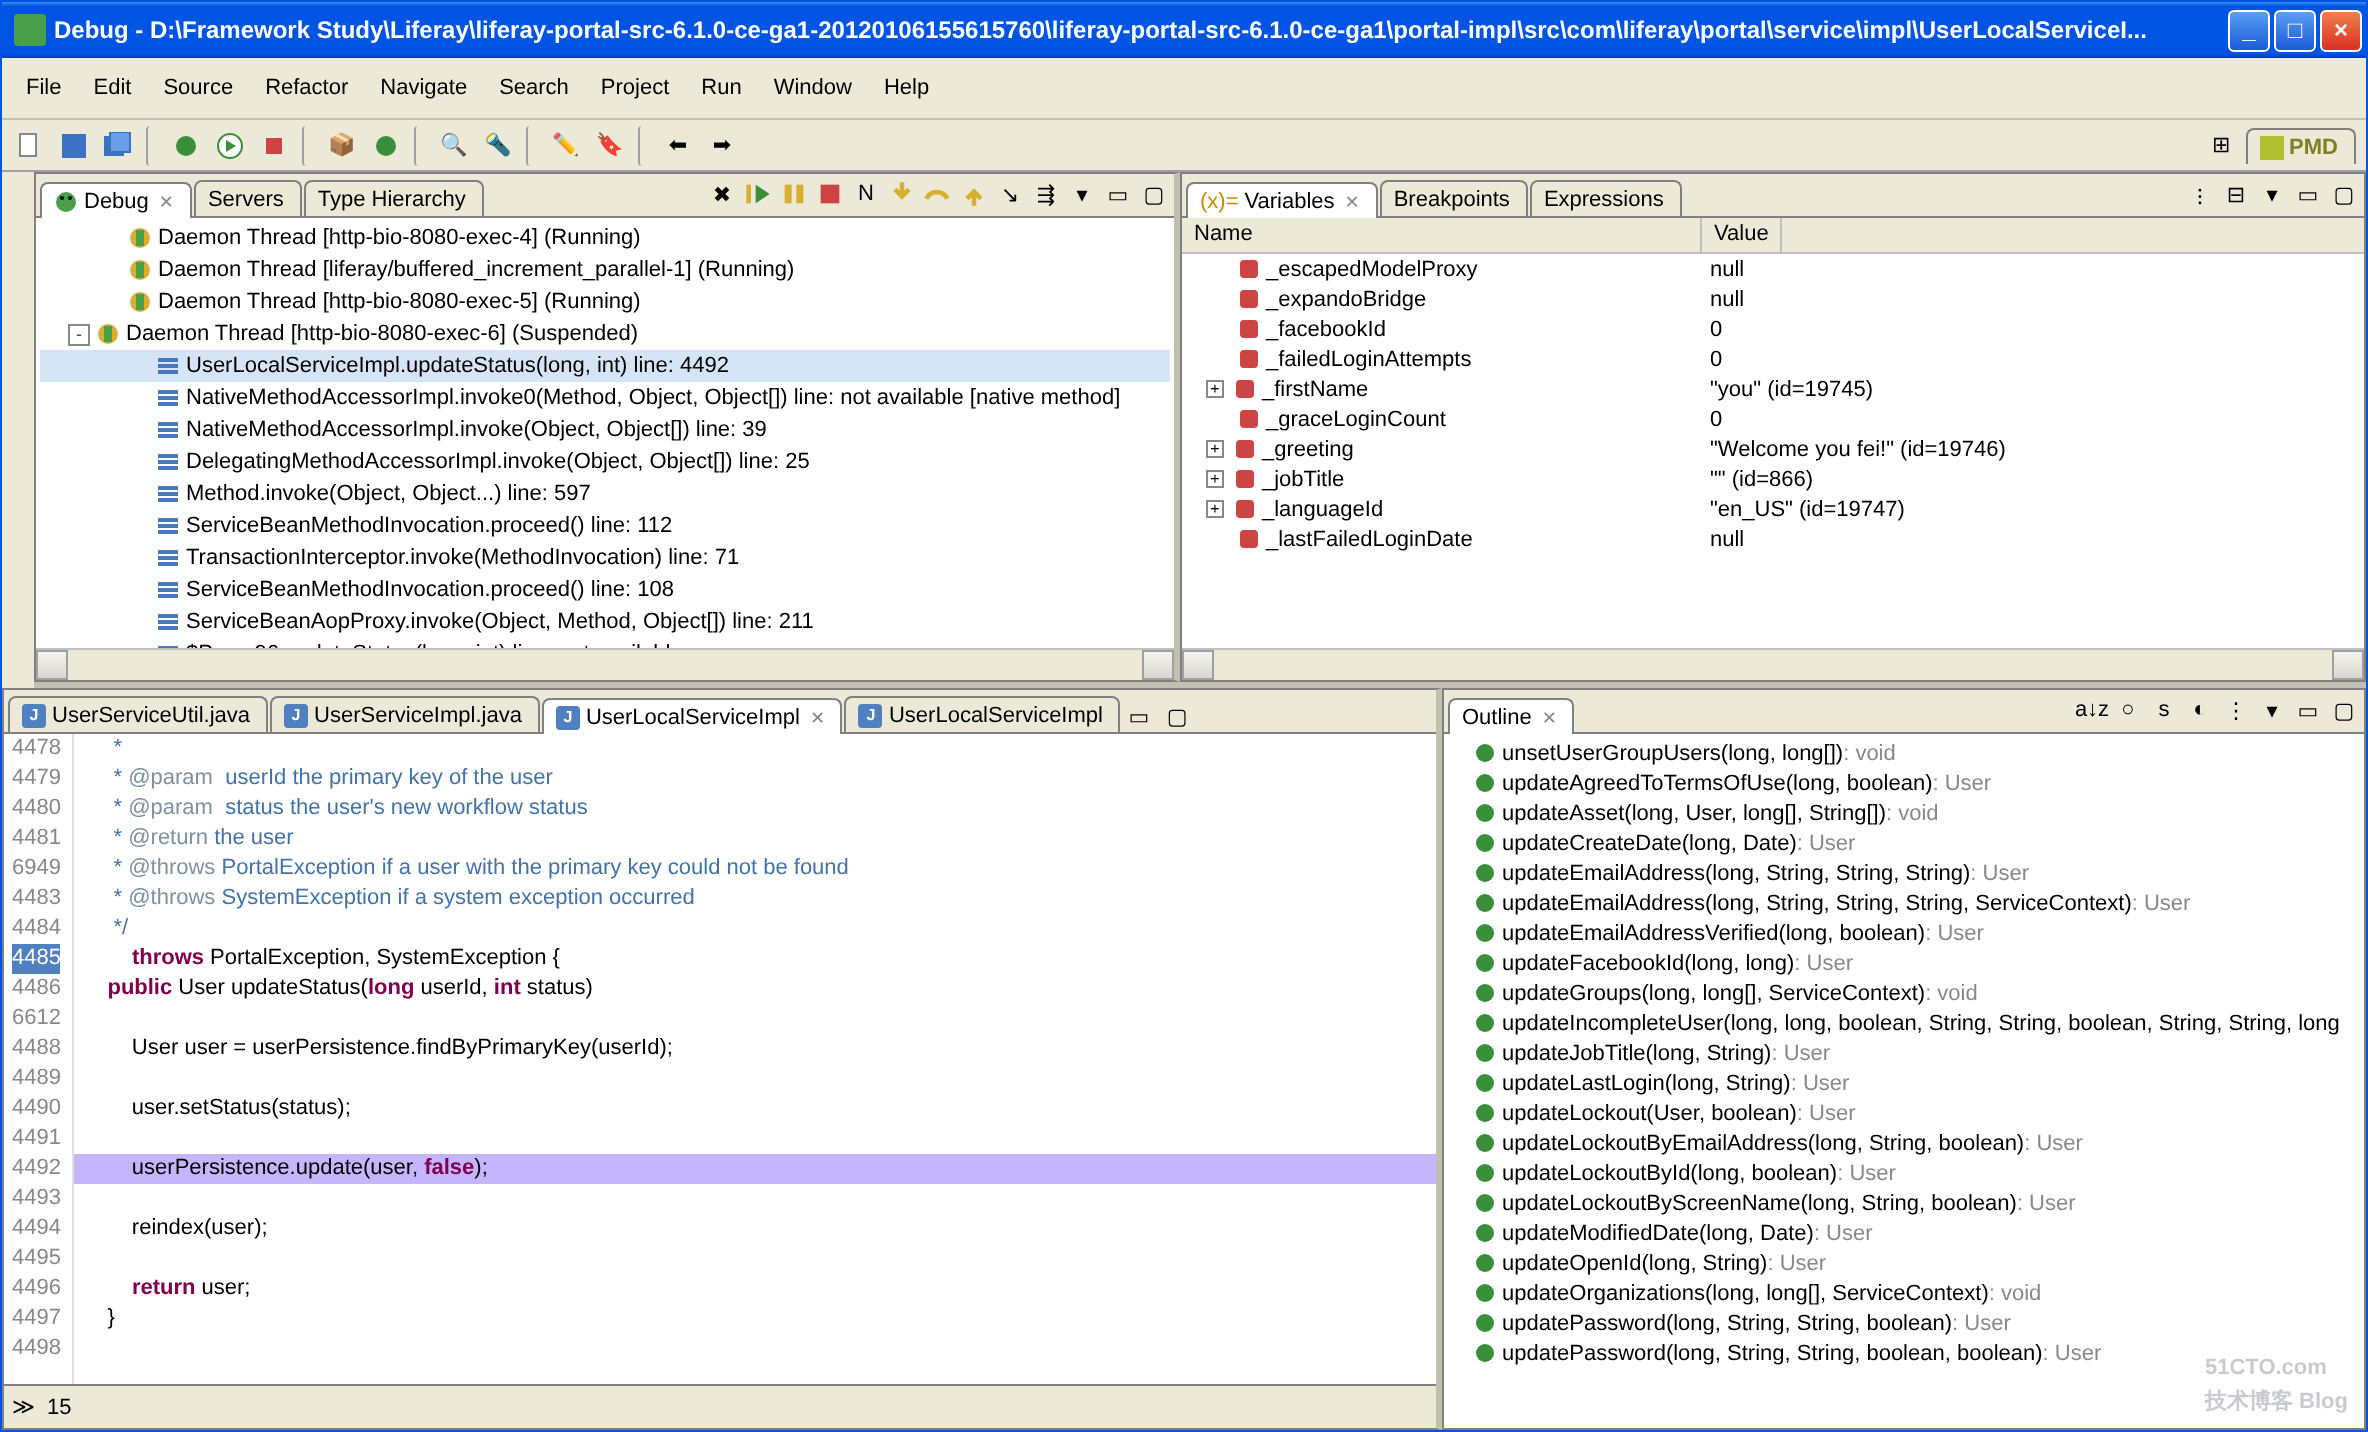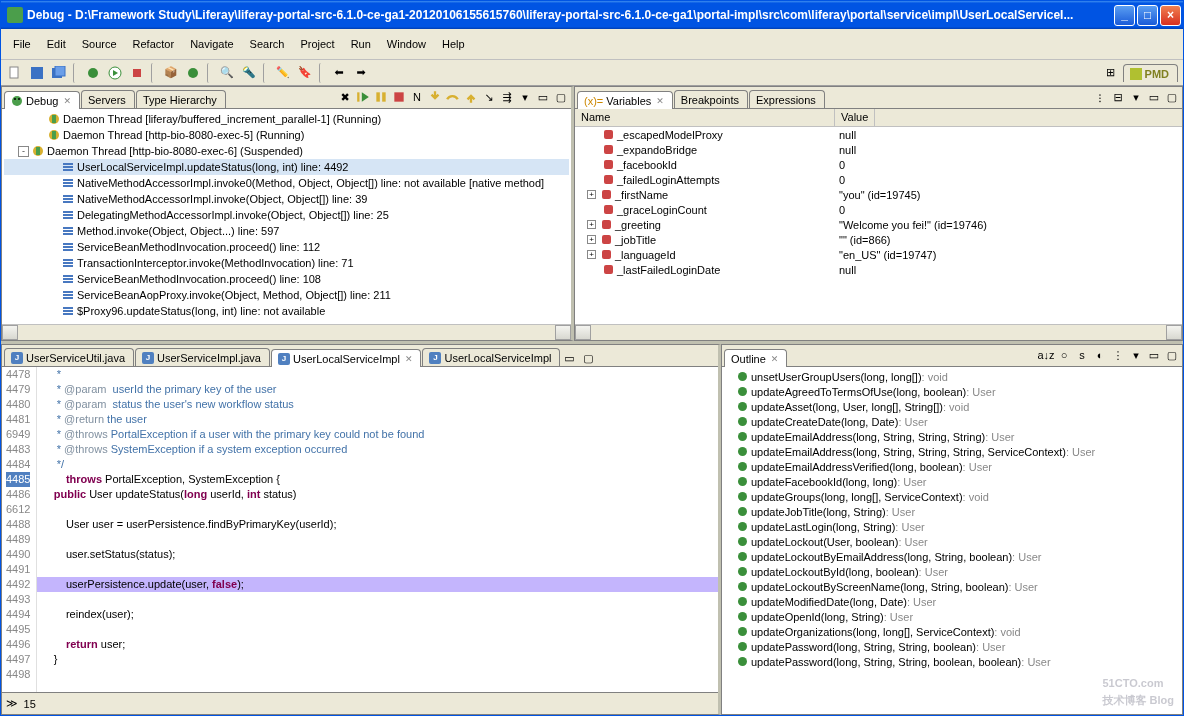--- a/index.html
+++ b/index.html
@@ -13,21 +13,21 @@
 .winbtn.min, .winbtn.max { background: linear-gradient(#5a9ef2,#1a5bd8); }
 .winbtn.close { background: linear-gradient(#f08050,#d83020); }
 .menubar { height: 31px; display: flex; align-items: center; padding: 0 4px; background: #ece9d8; border-bottom: 1px solid #c0c0c0; }
 .menubar span { padding: 2px 8px; }
 .toolbar { height: 26px; display: flex; align-items: center; padding: 0 4px; border-bottom: 1px solid #a0a0a0; gap: 2px; }
 .tbtn { width: 20px; height: 20px; display: inline-flex; align-items: center; justify-content: center; border-radius: 2px; }
 .tbtn.sep { width: 6px; border-left: 1px solid #a0a0a0; margin: 0 2px; }
 .tbtn svg { width: 14px; height: 14px; }
 .middle { flex: 1; display: flex; flex-direction: column; min-height: 0; }
 .row { display: flex; min-height: 0; }
-.row.top { height: 258px; border-bottom: 3px solid #c0c0b0; }
+.row.top { height: 258px; border-bottom: 3px solid #c0c0b0; margin-left: 16px; }
 .row.bottom { flex: 1; }
 .pane { display: flex; flex-direction: column; border: 1px solid #808080; background: white; min-width: 0; min-height: 0; }
 .pane-l { width: 573px; border-right: 3px solid #c0c0b0; }
 .pane-r { flex: 1; }
 .tabbar { height: 22px; display: flex; align-items: flex-end; background: #ece9d8; border-bottom: 1px solid #808080; padding-left: 2px; position: relative; }
 .tab { padding: 3px 8px 2px 6px; border: 1px solid #808080; border-bottom: none; background: #ece9d8; margin-right: 1px; border-radius: 4px 4px 0 0; display: flex; align-items: center; gap: 3px; font-size: 11px; }
 .tab.active { background: white; position: relative; top: 1px; }
 .tabicon { width: 12px; height: 12px; flex-shrink: 0; }
 .tabclose { font-size: 9px; color: #888; margin-left: 2px; }
 .tabbar .rtools { position: absolute; right: 2px; top: 2px; display: flex; gap: 2px; }
@@ -211,20 +211,29 @@
           </div>
         </div>
         <div class="tree" id="debug-tree">
             <div class="trow">
               <span class="ind" style="width:30px"></span>
               <span style="width:13px"></span>
               <svg class="ic" viewBox="0 0 14 14">
                 <circle cx="7" cy="7" r="5" fill="#d8b030"></circle>
                 <rect x="5" y="3" width="4" height="8" fill="#4b9e4b"></rect>
               </svg>
+              <span>Daemon Thread [http-bio-8080-exec-4] (Running)</span>
+            </div>
+            <div class="trow">
+              <span class="ind" style="width:30px"></span>
+              <span style="width:13px"></span>
+              <svg class="ic" viewBox="0 0 14 14">
+                <circle cx="7" cy="7" r="5" fill="#d8b030"></circle>
+                <rect x="5" y="3" width="4" height="8" fill="#4b9e4b"></rect>
+              </svg>
               <span>Daemon Thread [liferay/buffered_increment_parallel-1] (Running)</span>
             </div>
             <div class="trow">
               <span class="ind" style="width:30px"></span>
               <span style="width:13px"></span>
               <svg class="ic" viewBox="0 0 14 14">
                 <circle cx="7" cy="7" r="5" fill="#d8b030"></circle>
                 <rect x="5" y="3" width="4" height="8" fill="#4b9e4b"></rect>
               </svg>
               <span>Daemon Thread [http-bio-8080-exec-5] (Running)</span>
@@ -501,20 +510,21 @@
         <div class="outline-body" id="outline-body">
             <div class="orow"><span class="gdot"></span>unsetUserGroupUsers(long, long[]) <span class="ret">: void</span></div>
             <div class="orow"><span class="gdot"></span>updateAgreedToTermsOfUse(long, boolean) <span class="ret">: User</span></div>
             <div class="orow"><span class="gdot"></span>updateAsset(long, User, long[], String[]) <span class="ret">: void</span></div>
             <div class="orow"><span class="gdot"></span>updateCreateDate(long, Date) <span class="ret">: User</span></div>
             <div class="orow"><span class="gdot"></span>updateEmailAddress(long, String, String, String) <span class="ret">: User</span></div>
             <div class="orow"><span class="gdot"></span>updateEmailAddress(long, String, String, String, ServiceContext) <span class="ret">: User</span></div>
             <div class="orow"><span class="gdot"></span>updateEmailAddressVerified(long, boolean) <span class="ret">: User</span></div>
             <div class="orow"><span class="gdot"></span>updateFacebookId(long, long) <span class="ret">: User</span></div>
             <div class="orow"><span class="gdot"></span>updateGroups(long, long[], ServiceContext) <span class="ret">: void</span></div>
+            <div class="orow"><span class="gdot"></span>updateIncompleteUser(long, long, boolean, String, String, boolean, String, String, long</div>
             <div class="orow"><span class="gdot"></span>updateJobTitle(long, String) <span class="ret">: User</span></div>
             <div class="orow"><span class="gdot"></span>updateLastLogin(long, String) <span class="ret">: User</span></div>
             <div class="orow"><span class="gdot"></span>updateLockout(User, boolean) <span class="ret">: User</span></div>
             <div class="orow"><span class="gdot"></span>updateLockoutByEmailAddress(long, String, boolean) <span class="ret">: User</span></div>
             <div class="orow"><span class="gdot"></span>updateLockoutById(long, boolean) <span class="ret">: User</span></div>
             <div class="orow"><span class="gdot"></span>updateLockoutByScreenName(long, String, boolean) <span class="ret">: User</span></div>
             <div class="orow"><span class="gdot"></span>updateModifiedDate(long, Date) <span class="ret">: User</span></div>
             <div class="orow"><span class="gdot"></span>updateOpenId(long, String) <span class="ret">: User</span></div>
             <div class="orow"><span class="gdot"></span>updateOrganizations(long, long[], ServiceContext) <span class="ret">: void</span></div>
             <div class="orow"><span class="gdot"></span>updatePassword(long, String, String, boolean) <span class="ret">: User</span></div>

